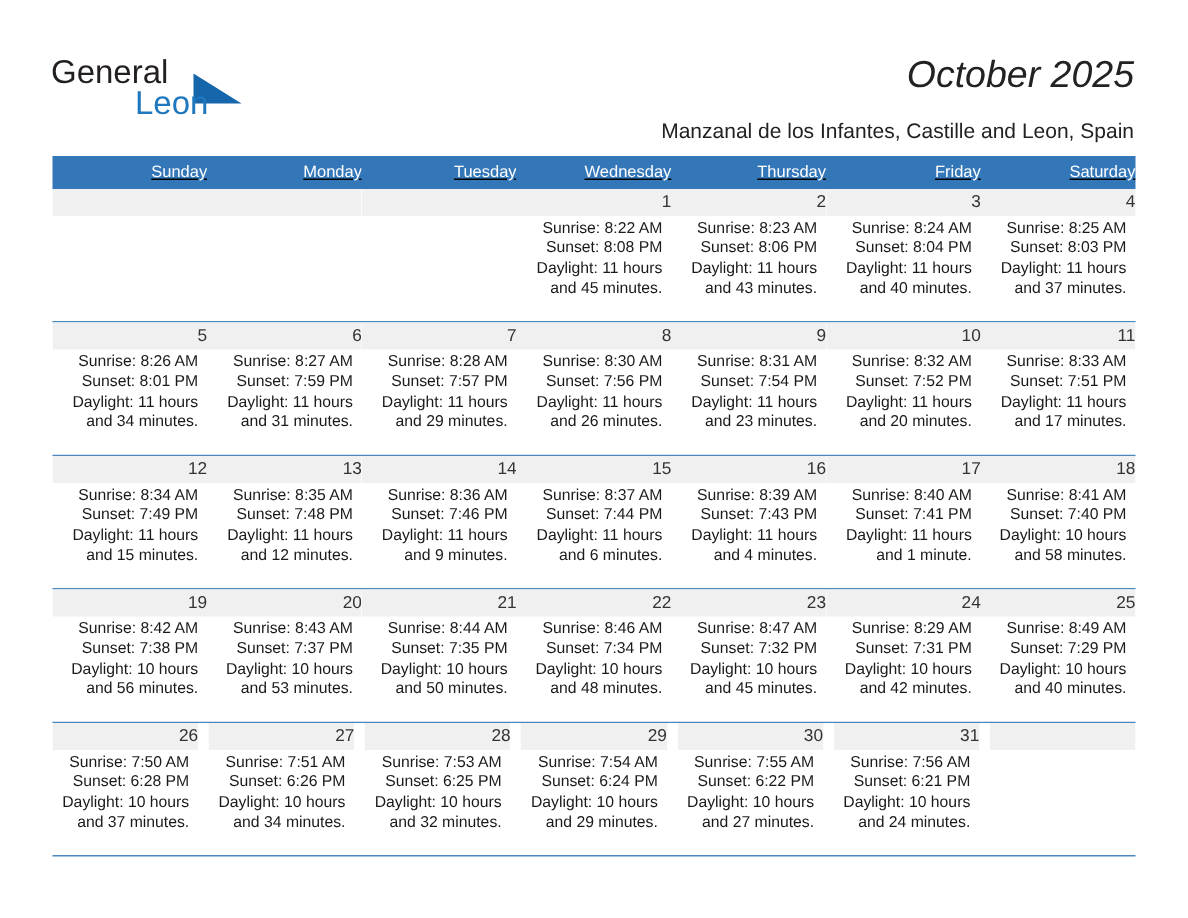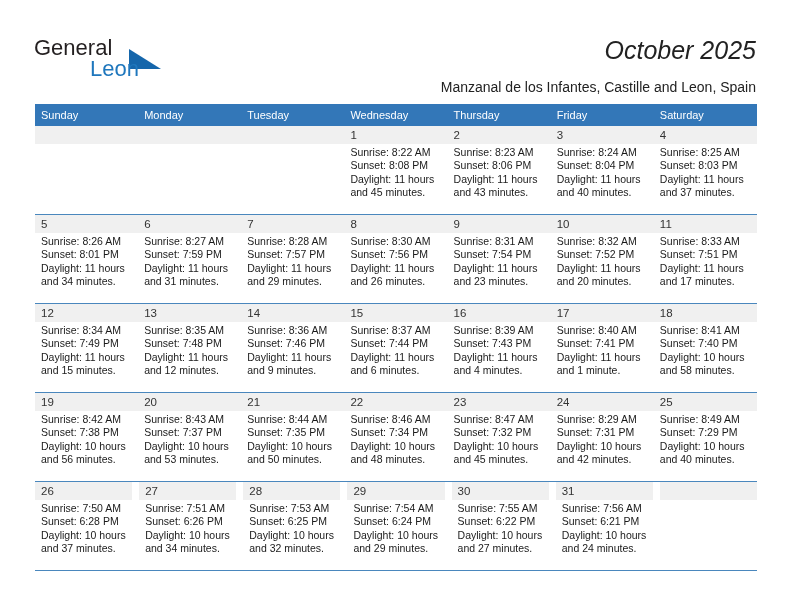--- a/index.html
+++ b/index.html
@@ -12,20 +12,21 @@
     background: #ffffff;
     font-family: "Liberation Sans", sans-serif;
     color: #000000;
     overflow: hidden;
   }
   .page {
     position: relative;
     width: 792px;
     height: 544px;
     box-sizing: border-box;
+    text-align: right;
   }
 
   
   .header {
     position: absolute;
     left: 0;
     top: 0;
     width: 792px;
     height: 104px;
   }
@@ -86,20 +87,21 @@
   .calendar {
     position: absolute;
     left: 35px;
     top: 104px;
     width: 722px;
   }
   .cal-head {
     display: flex;
     background: #3377b8;
     height: 22px;
+    text-decoration: underline;
   }
   .cal-head .hcell {
     flex: 1 1 0;
     color: #ffffff;
     font-size: 11px;
     line-height: 22px;
     padding-left: 6px;
     box-sizing: border-box;
     white-space: nowrap;
     overflow: hidden;

